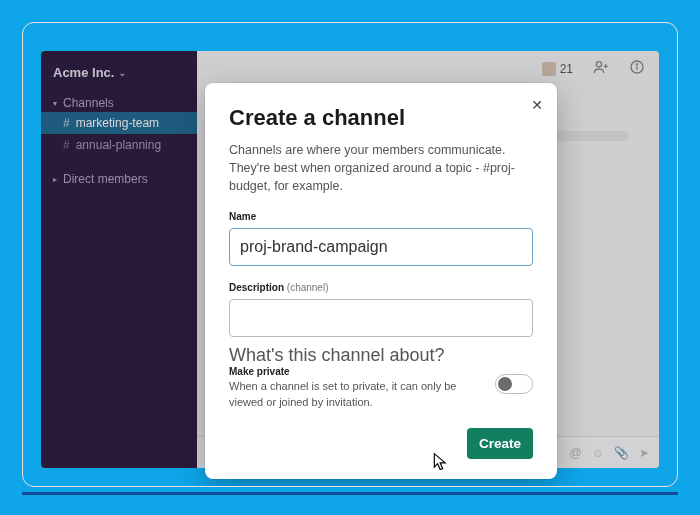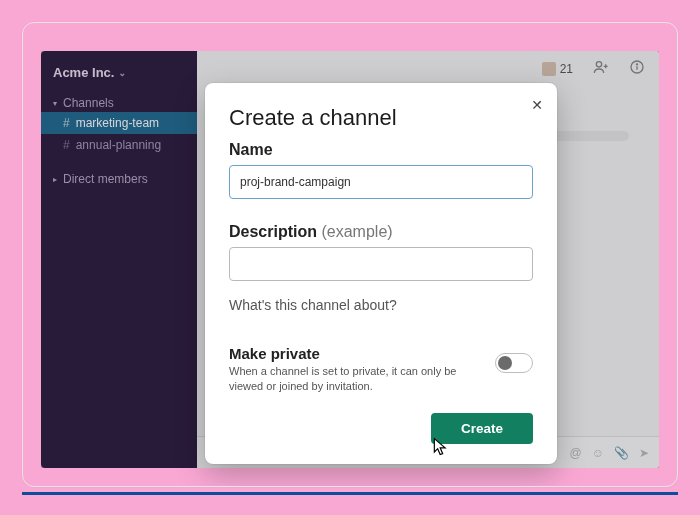--- a/index.html
+++ b/index.html
@@ -1,17 +1,17 @@
 <!DOCTYPE html>
 <html><head>
 <meta charset="utf-8">
 <style>
   * { box-sizing: border-box; margin: 0; padding: 0; }
   html, body { width: 700px; height: 515px; font-family: -apple-system, BlinkMacSystemFont, "Segoe UI", Helvetica, Arial, sans-serif; }
-  .frame { width: 700px; height: 515px; background: #f9a8d4; padding: 22px 22px 28px 22px; position: relative; }
+  .frame { width: 700px; height: 515px; background: #0ea5e9; padding: 22px 22px 28px 22px; position: relative; }
   .card { width: 100%; height: 100%; border: 1px solid #e6e6e6; border-radius: 12px; position: relative; overflow: hidden; box-shadow: 0 0 0 1px rgba(0,0,0,0.02); }
   .app { position: absolute; inset: 28px 18px 18px 18px; display: flex; background: #fff; border-radius: 4px; overflow: hidden; }
   .sidebar { width: 156px; background: #2b1b3d; color: #cfc6da; display: flex; flex-direction: column; font-size: 12px; }
   .workspace { padding: 14px 12px 10px 12px; color: #e8e2ee; font-weight: 600; font-size: 13px; display: flex; align-items: center; gap: 4px; }
   .chev { font-size: 9px; opacity: .7; }
   .section { padding: 6px 12px 2px 12px; color: #b4a8c4; font-size: 12px; display: flex; align-items: center; gap: 6px; }
   .section .tri { font-size: 8px; }
   .item { padding: 4px 12px 4px 22px; color: #a99bb9; font-size: 12px; display: flex; align-items: center; gap: 6px; }
   .item.active { background: #1f6b8f; color: #fff; }
   .hash { opacity: .7; }
@@ -22,36 +22,36 @@
   .adduser, .info { color: #888; }
   .content-placeholder { position: absolute; top: 80px; left: 30px; right: 30px; }
   .line { height: 10px; background: #e8e8e8; border-radius: 5px; margin-bottom: 14px; }
   .line.short { width: 60%; }
   .toolbar { position: absolute; left: 0; right: 0; bottom: 0; height: 32px; border-top: 1px solid #e0e0e0; background: #fbfbfb; display: flex; align-items: center; padding: 0 10px; gap: 10px; color: #bbb; font-size: 12px; }
   .toolbar .spacer { flex: 1; }
 
   .overlay { position: absolute; inset: 28px 18px 18px 18px; background: rgba(30,20,40,0.18); pointer-events: none; }
 
   .modal { position: absolute; top: 60px; left: 182px; width: 352px; background: #fff; border-radius: 8px; box-shadow: 0 10px 30px rgba(0,0,0,0.25), 0 0 0 1px rgba(0,0,0,0.05); padding: 22px 24px 20px 24px; }
-  .modal h1 { font-size: 22px; font-weight: 400; color: #1b1b1b; margin-bottom: 10px; }
+  .modal h1 { font-size: 22px; font-weight: 700; color: #1b1b1b; margin-bottom: 10px; }
   .close { position: absolute; top: 14px; right: 14px; color: #444; font-size: 14px; cursor: pointer; }
   .subtitle { font-size: 12.5px; color: #555; line-height: 1.45; margin-bottom: 16px; }
-  .label { font-size: 16px; font-weight: 700; color: #222; margin-bottom: 6px; }
+  .label { font-size: 10px; font-weight: 700; color: #222; margin-bottom: 6px; }
   .label .opt { font-weight: 400; color: #777; }
-  .input { width: 100%; border: 1.5px solid #6da2c9; border-radius: 4px; padding: 9px 10px; font-size: 12px; color: #333; outline: none; margin-bottom: 24px; font-family: inherit; }
+  .input { width: 100%; border: 1.5px solid #6da2c9; border-radius: 4px; padding: 9px 10px; font-size: 16px; color: #333; outline: none; margin-bottom: 16px; font-family: inherit; }
   .input.plain { border: 1px solid #b9b9b9; }
-  .helper { font-size: 14px; color: #555; margin-top: -8px; margin-bottom: 32px; }
+  .helper { font-size: 18px; color: #555; margin-top: -8px; margin-bottom: 0; }
   .privrow { display: flex; align-items: flex-start; gap: 14px; margin-bottom: 18px; }
   .privtext { flex: 1; }
-  .privtitle { font-size: 15px; font-weight: 700; color: #222; margin-bottom: 2px; }
+  .privtitle { font-size: 10px; font-weight: 700; color: #222; margin-bottom: 2px; }
   .privdesc { font-size: 11px; color: #555; line-height: 1.4; }
   .toggle { width: 38px; height: 20px; border: 1px solid #bdbdbd; border-radius: 12px; position: relative; background: #fff; flex-shrink: 0; margin-top: 8px; }
   .knob { position: absolute; left: 2px; top: 2px; width: 14px; height: 14px; border-radius: 50%; background: #6b6b6b; }
   .actions { display: flex; justify-content: flex-end; }
-  .create { background: #128060; color: #fff; border: none; border-radius: 4px; padding: 8px 30px; font-size: 13.5px; font-weight: 700; cursor: pointer; margin-left: 8px; }
+  .create { background: #128060; color: #fff; border: none; border-radius: 4px; padding: 8px 12px; font-size: 13.5px; font-weight: 700; cursor: pointer; margin-left: 8px; }
   .cursor { position: absolute; bottom: 6px; right: 106px; width: 20px; height: 22px; pointer-events: none; }
 
   .underline { position: absolute; left: 22px; right: 22px; bottom: 20px; height: 3px; background: #0f4c9c; }
 
   .avatar-mini { width: 14px; height: 14px; background: #d9c6b0; border-radius: 2px; display: inline-block; }
 </style>
 </head>
 <body>
 
 <div class="frame">
@@ -122,27 +122,28 @@
           <span>➤</span>
         </div>
       </div>
     </div>
 
     <div class="overlay"></div>
 
     <div class="modal">
       <h1>Create a channel</h1>
       <div class="close">✕</div>
+      <p class="subtitle">Channels are where your members communicate. They're best when organized around a topic - #proj-budget, for example.</p>
 
       <div class="label">Name</div>
       <input class="input" type="text" value="proj-brand-campaign" style="">
 
       <div class="label">
         <span>Description</span>
-        <span class="opt">(example)</span>
+        <span class="opt">(channel)</span>
       </div>
       <input class="input plain" type="text" value="" style="">
       <div class="helper">What's this channel about?</div>
 
       <div class="privrow">
         <div class="privtext">
           <div class="privtitle">Make private</div>
           <div class="privdesc">When a channel is set to private, it can only be viewed or joined by invitation.</div>
         </div>
         <div class="toggle">

